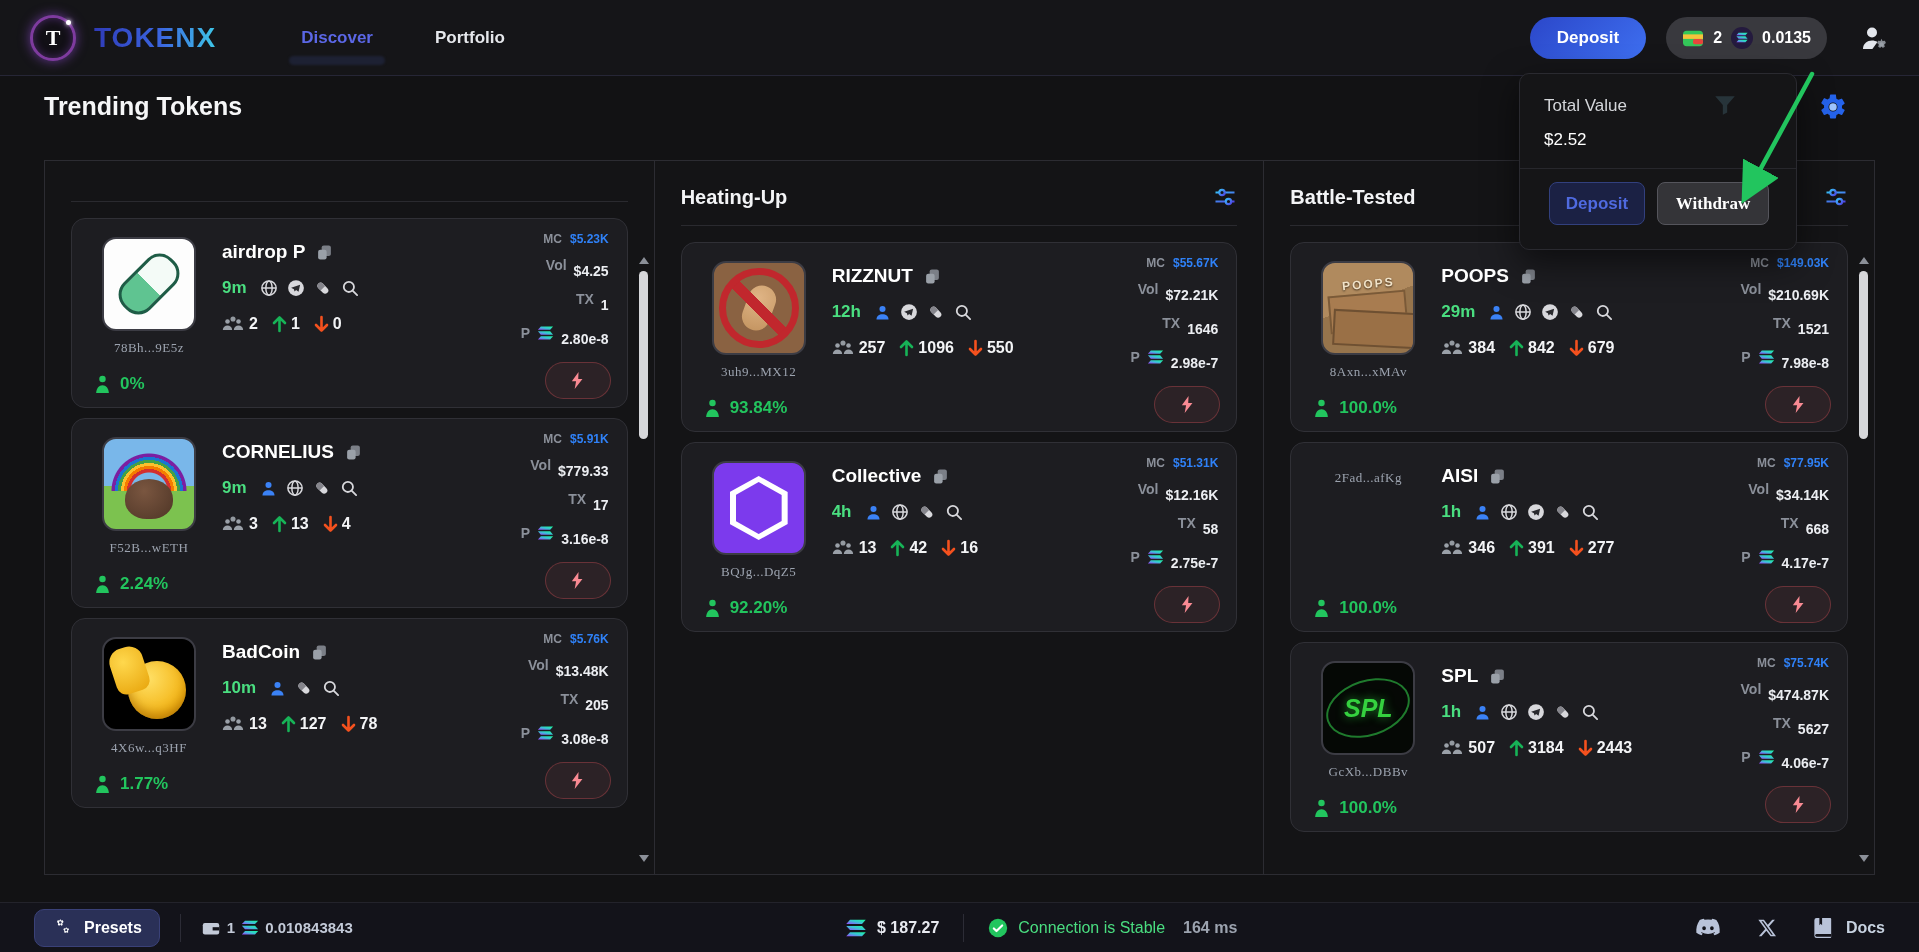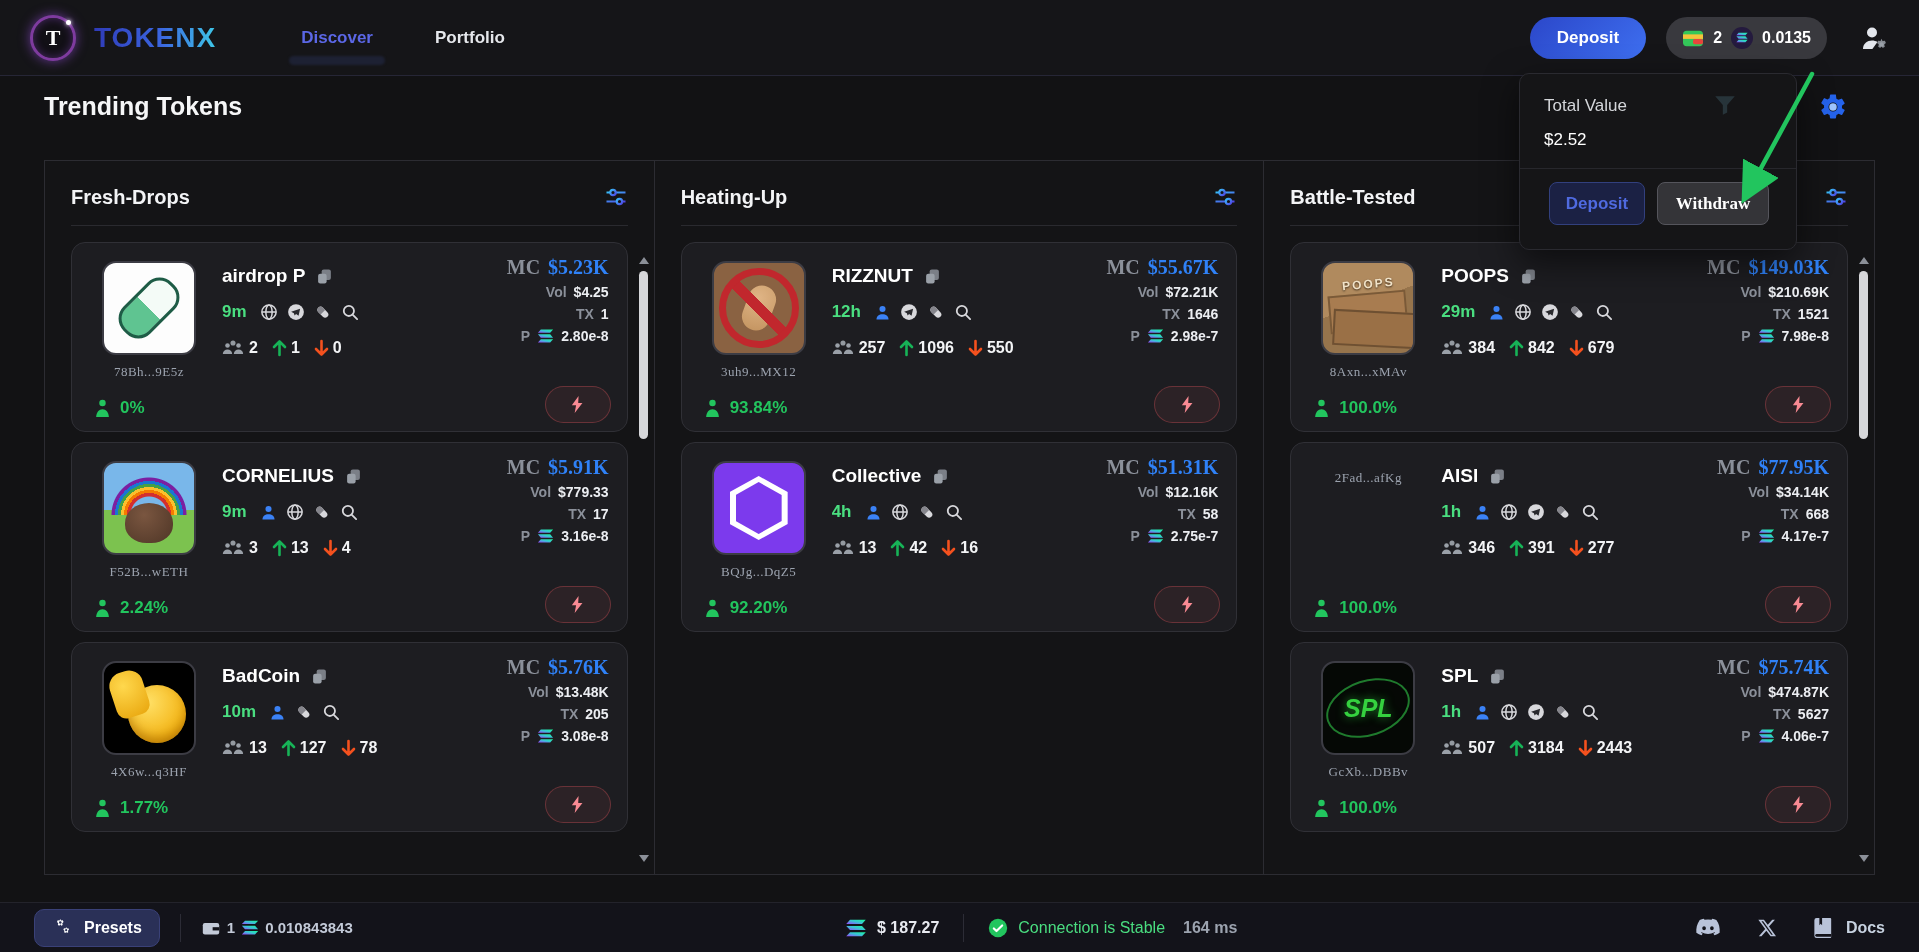--- a/index.html
+++ b/index.html
@@ -68,27 +68,27 @@
   .token-name { font-size:19px; font-weight:700; color:#fff; }
   .copy-icon { display:flex; cursor:pointer; }
   .meta-row { margin-top:15px; display:flex; align-items:center; gap:10px; }
   .token-age { color:#4ade80; font-size:17px; font-weight:700; margin-right:3px; }
   .link-icon { display:flex; cursor:pointer; }
   .stats-row { margin-top:17px; display:flex; align-items:center; font-size:16px; font-weight:700; color:#f3f4f6; }
   .stats-row .holder-ct { margin-left:5px; }
   .arr { display:flex; margin-left:14px; }
   .arr + span { margin-left:4px; }
   .card-stats { position:absolute; right:18px; top:13px; text-align:right; }
-  .mc-row { font-size:20px;font-family:Liberation Serif, serif; }
+  .mc-row { font-size:12px; }
   .mc-row .lbl { color:#8b909a; font-weight:600; }
   .mc-row .val { color:#2f81f7; font-weight:800; margin-left:8px; }
   .sub-row { margin-top:4px; font-size:14px; line-height:18px; display:flex; justify-content:flex-end;
              align-items:center; gap:7px; }
   .sub-row .lbl { color:#8b909a; font-weight:600; }
-  .sub-row .val { color:#eceef2; font-weight:700; }
+  .sub-row .val { color:#eceef2; font-weight:700;margin-top:12px; }
   .pct-row { position:absolute; left:22px; bottom:13px; display:flex; align-items:center; gap:9px;
              color:#22c55e; font-size:17px; font-weight:800; }
   .bolt-btn { position:absolute; right:16px; bottom:8px; width:66px; height:37px; border-radius:19px;
               background:rgba(248,113,113,.07); border:1px solid rgba(220,80,90,.35);
               display:flex; align-items:center; justify-content:center; cursor:pointer; }
 
   
   .scroll { position:absolute; top:96px; bottom:12px; right:4px; width:12px; display:none; }
   .column.has-scroll .scroll { display:block; }
   .scroll-up, .scroll-down { position:absolute; left:1px; width:0; height:0;
@@ -254,30 +254,20 @@
   <h1 class="page-title">Trending Tokens</h1>
   <span class="gear-icon">
     <svg width="30" height="30" viewBox="0 0 24 24" fill="#2563eb">
         <path d="M19.14 12.94c.04-.3.06-.61.06-.94s-.02-.64-.07-.94l2.03-1.58a.5.5 0 0 0 .12-.64l-1.92-3.32a.5.5 0 0 0-.61-.22l-2.39.96a7.3 7.3 0 0 0-1.62-.94l-.36-2.54A.5.5 0 0 0 13.89 2h-3.78a.5.5 0 0 0-.49.42l-.36 2.54c-.59.24-1.13.56-1.62.94l-2.39-.96a.5.5 0 0 0-.61.22L2.72 8.48a.5.5 0 0 0 .12.64l2.03 1.58c-.05.3-.07.63-.07.94s.02.64.07.94l-2.03 1.58a.5.5 0 0 0-.12.64l1.92 3.32c.14.24.42.34.61.22l2.39-.96c.49.38 1.03.7 1.62.94l.36 2.54c.04.24.25.42.49.42h3.78c.24 0 .45-.18.49-.42l.36-2.54c.59-.24 1.13-.56 1.62-.94l2.39.96c.23.09.47 0 .61-.22l1.92-3.32a.5.5 0 0 0-.12-.64zM12 15.6a3.6 3.6 0 1 1 0-7.2 3.6 3.6 0 0 1 0 7.2z"></path>
         <circle cx="12" cy="12" r="3" fill="#9ec5ff"></circle>
       </svg>
   </span>
 
   <section class="columns">
   <div class="column has-scroll">
-    <div class="col-head">
-      <span class="col-title">Fresh-Drops</span>
-      <span class="sliders-icon">
-        <svg width="24" height="24" viewBox="0 0 24 24" fill="none" stroke="url(#sldg)" stroke-width="2.2">
-              <path d="M2.5 7.5h19M2.5 16.5h19"></path>
-              <circle cx="9" cy="7.5" r="2.7" fill="#141416"></circle>
-              <circle cx="15.5" cy="16.5" r="2.7" fill="#141416"></circle>
-            </svg>
-      </span>
-    </div>
     <hr class="col-divider">
     <div class="cards">
   <div class="card">
     <div class="card-left">
       <div class="token-image img-airdrop">
         <span class="img-label"></span>
       </div>
       <div class="token-address">78Bh...9E5z</div>
     </div>
     <div class="card-main">

